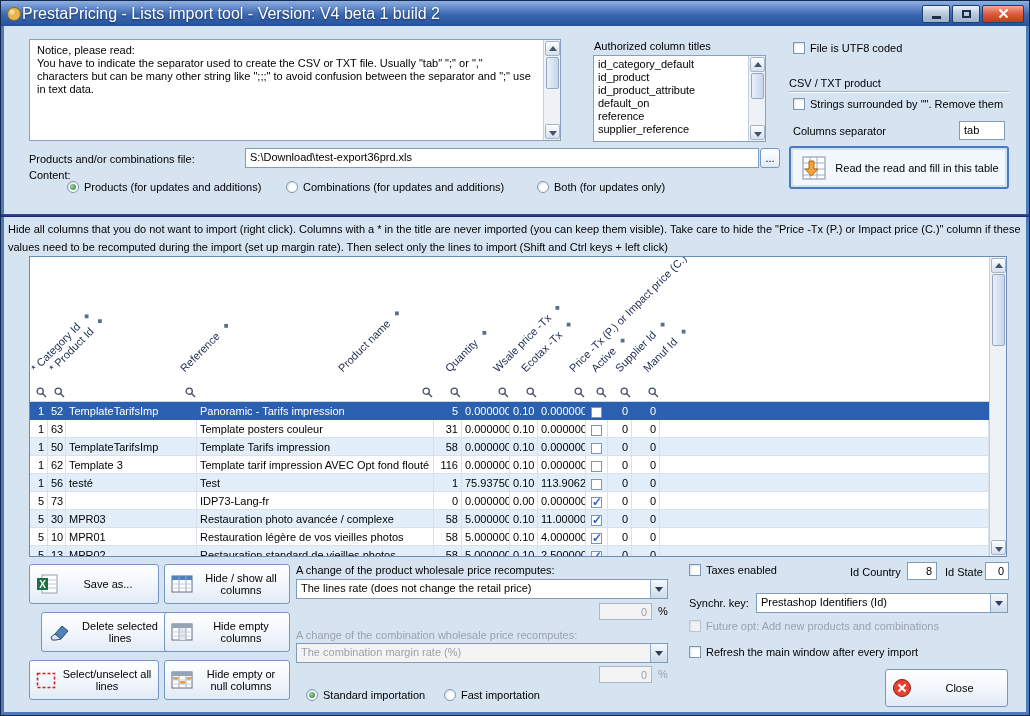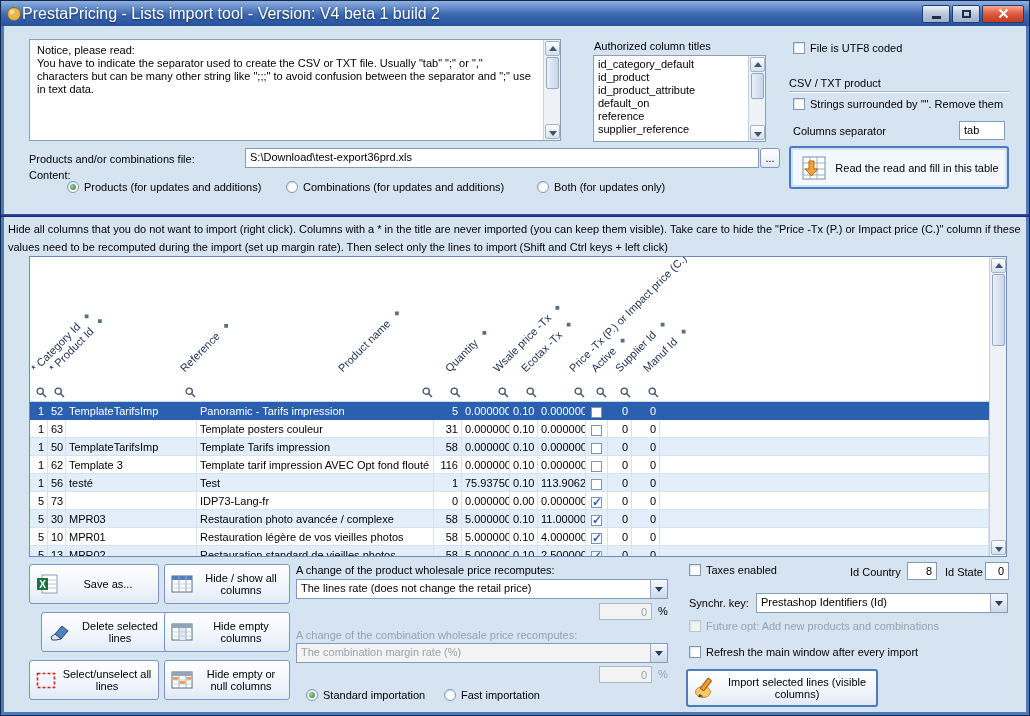--- a/index.html
+++ b/index.html
@@ -496,23 +496,22 @@
 
   <div class="cb dis" style="left:688px; top:619px;">
     <span class="box"></span>
     <span>Future opt: Add new products and combinations</span>
   </div>
   <div class="cb" style="left:688px; top:645px;">
     <span class="box"></span>
     <span>Refresh the main window after every import</span>
   </div>
 
-  <div class="wbtn" id="import-btn" style="left:685px; top:668px; width:192px; height:38px;">
-    <svg width="24" height="22" viewBox="0 0 24 22">
-      <ellipse cx="9" cy="15" rx="7.5" ry="5.5" fill="#f6c96b" stroke="#c89028"></ellipse>
-      <rect x="10" y="1" width="4.5" height="13" rx="1" transform="rotate(38 12 7)" fill="#f49c2e" stroke="#8a5a1a"></rect>
-      <polygon points="5.5,17 9.5,19.5 4,20" fill="#444"></polygon>
-    </svg>
-    <span class="lbl">Import selected lines (visible columns)</span>
-  </div>
-
+
+  <div class="wbtn" style="left:884px; top:668px; width:123px; height:38px;">
+    <svg width="20" height="20" viewBox="0 0 20 20">
+      <circle cx="10" cy="10" r="8.5" fill="#e8412f" stroke="#8a1a10"></circle>
+      <path d="M6.5 6.5 L13.5 13.5 M13.5 6.5 L6.5 13.5" stroke="#fff" stroke-width="2.2"></path>
+    </svg>
+    <span class="lbl">Close</span>
+  </div>
 
 </div>
 
 </body></html>

